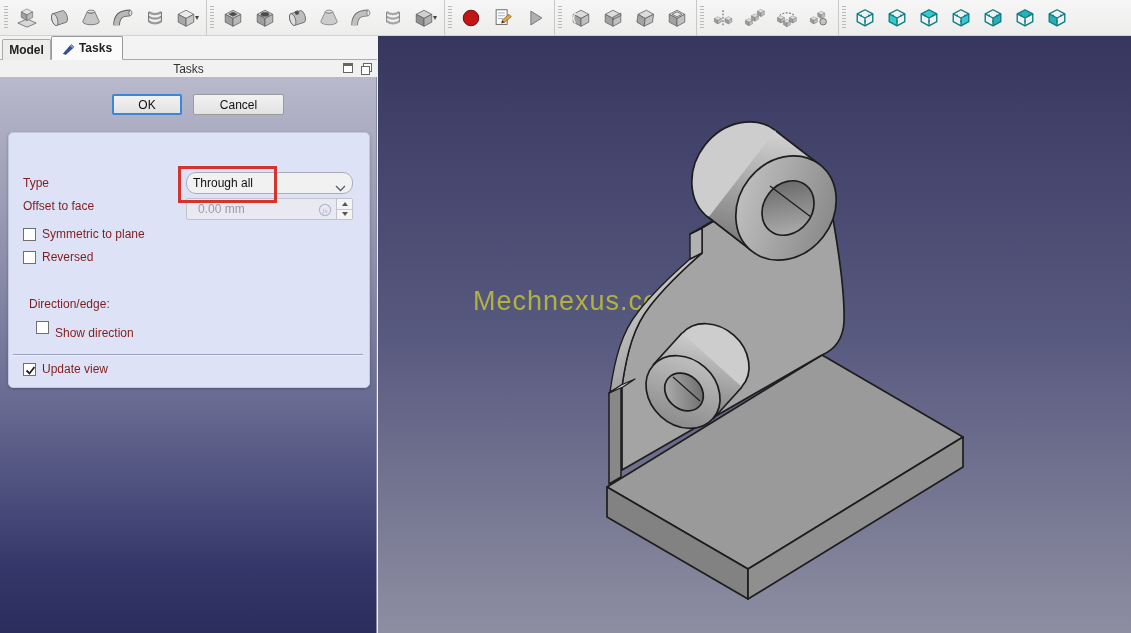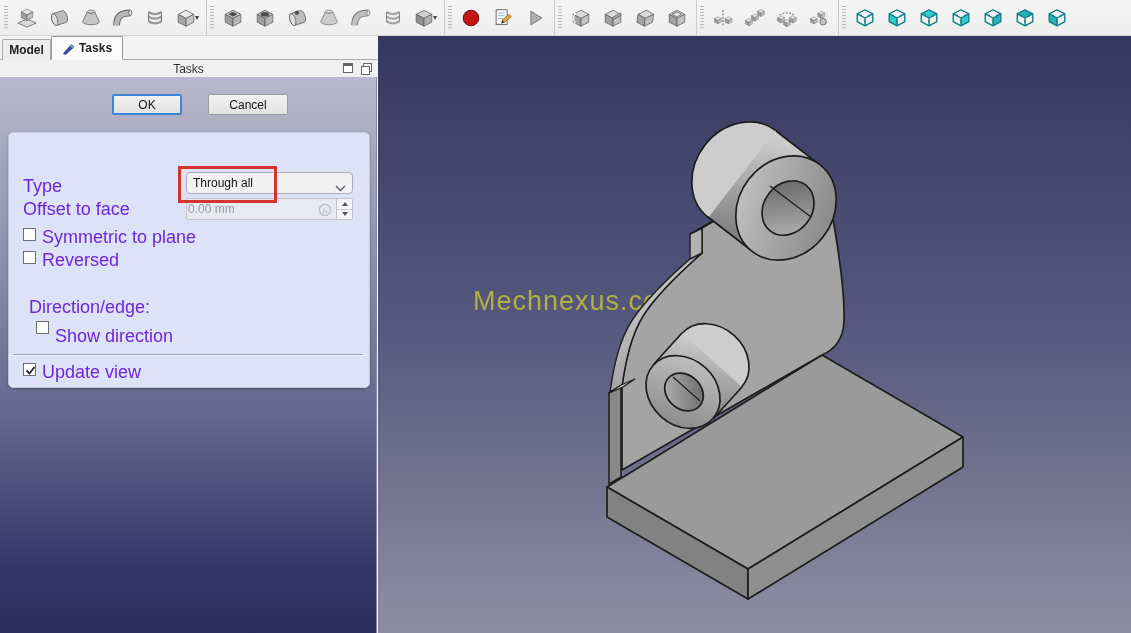--- a/index.html
+++ b/index.html
@@ -36,36 +36,36 @@
   .dock-ic.float{background:transparent;border:none;}
   .dock-ic.float::before{content:"";position:absolute;left:2px;top:0;width:7px;height:7px;border:1px solid #666;background:#fff;}
   .dock-ic.float::after{content:"";position:absolute;left:0px;top:3px;width:7px;height:7px;border:1px solid #666;background:#fff;}
   
   .panel{position:absolute;left:0;top:41px;width:377px;height:556px;
          background:linear-gradient(180deg,#b9b9cc 0%,#9193ae 30%,#63658e 62%,#35376a 88%,#2b2d5c 100%);
          border-right:1px solid #8a8aa2;box-sizing:border-box;}
   .btn{position:absolute;height:21px;font-size:12px;color:#111;
        background:linear-gradient(#f2f2f2,#e2e2e2);border:1px solid #9c9c9c;border-radius:2px;text-align:center;}
   .btn.ok{left:112px;top:17px;width:70px;border:2px solid #3a86d8;}
-  .btn.cancel{left:208px;top:17px;width:80px;}
+  .btn.cancel{left:193px;top:17px;width:91px;}
   .card{position:absolute;left:8px;top:55px;width:360px;height:254px;background:#dde2f6;
         border:1px solid #c3c9dd;border-radius:5px;box-shadow:0 1px 3px rgba(0,0,0,.25);}
   .card-header{position:absolute;left:0;top:0;right:0;height:27px;
                background:linear-gradient(#ffffff,#eef1fa);border-bottom:1px solid #d5daea;
                border-radius:5px 5px 0 0;display:flex;align-items:center;padding:0 8px;gap:7px;box-sizing:border-box;}
   .card-title{font-weight:bold;color:#1c3f94;font-size:12px;}
   .collapse-btn{position:absolute;right:7px;top:4px;width:19px;height:19px;border-radius:50%;
                 background:#fff;border:1px solid #bcc5dd;display:flex;align-items:center;justify-content:center;}
-  .lbl{position:absolute;font-size:18px;color:#6d28d9;}
-  .combo{position:absolute;height:22px;background:#f1f1f1;border:1px solid #a9adbb;border-radius:4px;
+  .lbl{position:absolute;font-size:12px;color:#7f1d1d;}
+  .combo{position:absolute;height:22px;background:#f1f1f1;border:1px solid #a9adbb;border-radius:10px;
          display:flex;align-items:center;padding:0 6px;box-sizing:border-box;font-size:12px;color:#111;}
   .combo .chev{position:absolute;right:6px;top:8px;}
   .hl-box{position:absolute;border:3px solid var(--hl,#d5332d);pointer-events:none;z-index:5;}
   .spin{position:absolute;height:22px;background:#e9e9f1;border:1px solid #c2c2cd;border-radius:2px;
-        display:flex;align-items:center;padding:0 1px;box-sizing:border-box;font-size:12px;color:#9a9aa2;}
+        display:flex;align-items:center;padding:0 11px;box-sizing:border-box;font-size:12px;color:#9a9aa2;}
   .fx{position:absolute;right:20px;top:4px;opacity:.8;}
   .spinner{position:absolute;right:0;top:0;width:15px;height:20px;border-left:1px solid #c2c2cd;
            display:flex;flex-direction:column;}
   .spinner .cell{flex:1;background:#f4f4f6;display:flex;align-items:center;justify-content:center;}
   .spinner .cell+.cell{border-top:1px solid #c8c8d0;}
   .arr-up{width:0;height:0;border-left:3px solid transparent;border-right:3px solid transparent;border-bottom:4px solid #555;}
   .arr-dn{width:0;height:0;border-left:3px solid transparent;border-right:3px solid transparent;border-top:4px solid #555;}
   .cb{position:absolute;width:13px;height:13px;background:#fff;border:1px solid #6f6f6f;box-sizing:border-box;}
   .cb svg{display:none;position:absolute;left:0px;top:0px;}
   .cb.checked svg{display:block;}

